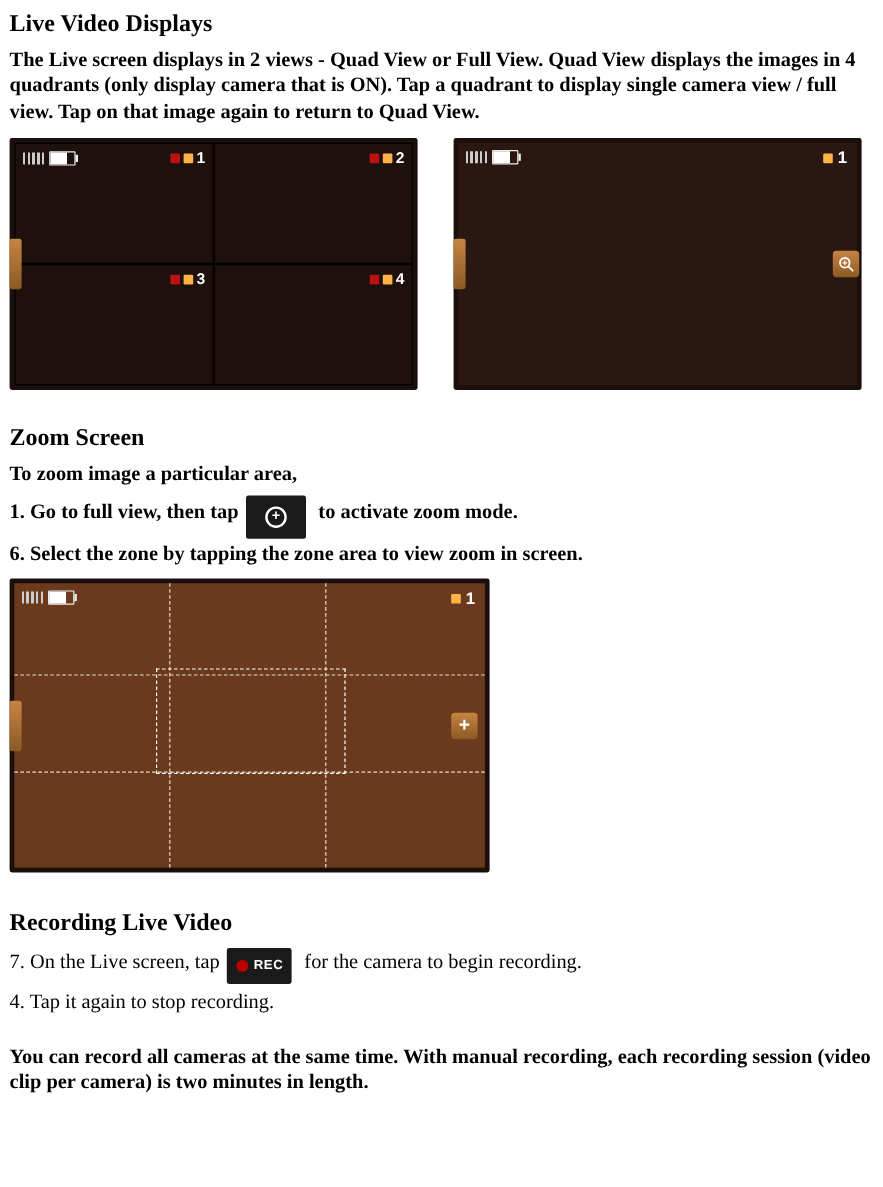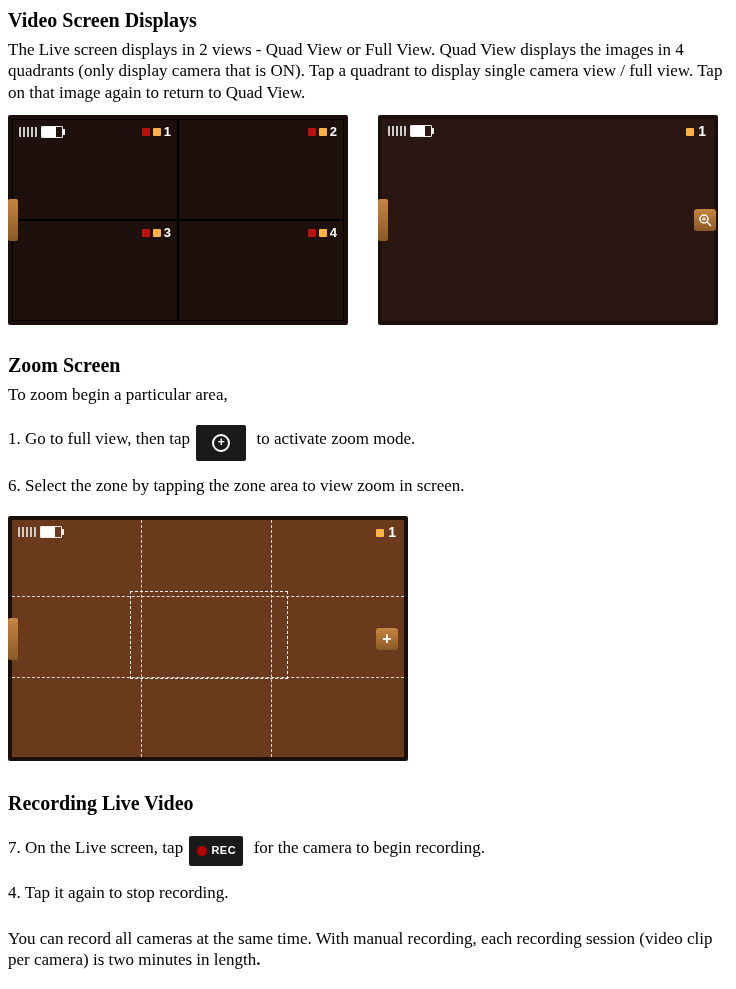--- a/index.html
+++ b/index.html
@@ -10,21 +10,21 @@
     padding: 4px 8px;
     width: 736px;
     box-sizing: border-box;
     line-height: 1.25;
   }
   h2 {
     font-size: 20px;
     font-weight: bold;
     margin: 4px 0 4px 0;
   }
-  p { margin: 6px 0; }
+  p { margin: 6px 0; font-weight: bold; }
   .figures-row {
     display: flex;
     gap: 30px;
     margin: 12px 0 28px 0;
   }
   
   .fig {
     background: #1b0f0c;
     position: relative;
     border-radius: 2px;
@@ -126,26 +126,26 @@
   }
   .inline-icon.rec::before {
     content:''; position:absolute; left:8px; top:50%; transform:translateY(-50%);
     width:10px; height:10px; background:#b00; border-radius:50%;
   }
   .inline-icon.rec::after {
     content:'REC'; position:absolute; left:22px; top:50%; transform:translateY(-50%);
     font-family:Arial,sans-serif; font-size:11px; font-weight:bold; color:#fff;
     letter-spacing:0.5px;
   }
-  .step-line { margin: 20px 0; }
+  .step-line { margin: 8px 0; }
 </style>
 </head>
 <body>
 
-<h2>Video Screen Displays</h2>
+<h2>Live Video Displays</h2>
 <p>The Live screen displays in 2 views - Quad View or Full View. Quad View displays the images in 4 quadrants (only display camera that is ON). Tap a quadrant to display single camera view / full view. Tap on that image again to return to Quad View.</p>
 
 <div class="figures-row">
 
   <div class="fig quad">
     <div class="quad-grid">
       <div>
         <div class="status-bar">
           <span class="sig-icon"></span>
           <span class="bat-icon"></span>
@@ -198,21 +198,21 @@
         <circle cx="6" cy="6" r="4" fill="none" stroke="#fff" stroke-width="1.5"></circle>
         <line x1="9" y1="9" x2="13" y2="13" stroke="#fff" stroke-width="1.5"></line>
         <line x1="6" y1="4" x2="6" y2="8" stroke="#fff" stroke-width="1"></line>
         <line x1="4" y1="6" x2="8" y2="6" stroke="#fff" stroke-width="1"></line>
       </svg>
     </div>
   </div>
 </div>
 
 <h2>Zoom Screen</h2>
-<p>To zoom begin a particular area,</p>
+<p>To zoom image a particular area,</p>
 
 <p class="step-line">
   <span>1. Go to full view, then tap</span>
   <span class="inline-icon zoomico"></span>
   <span> to activate zoom mode.</span>
 </p>
 <p class="step-line">6. Select the zone by tapping the zone area to view zoom in screen.</p>
 
 <div class="fig zoom">
   <div class="zoom-content">

